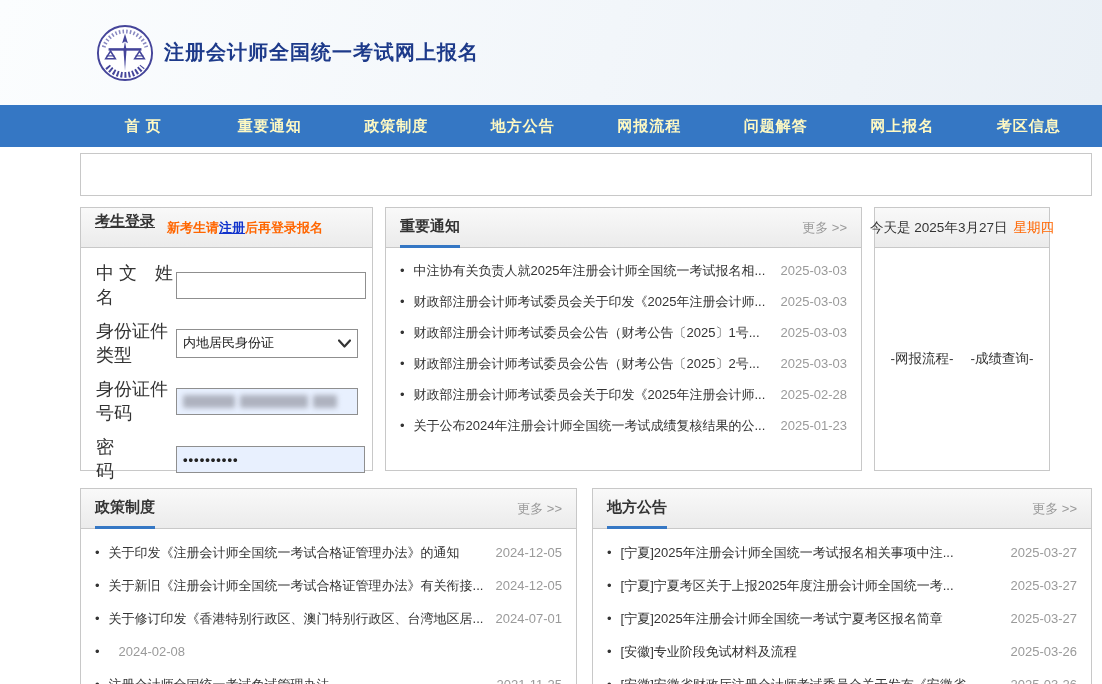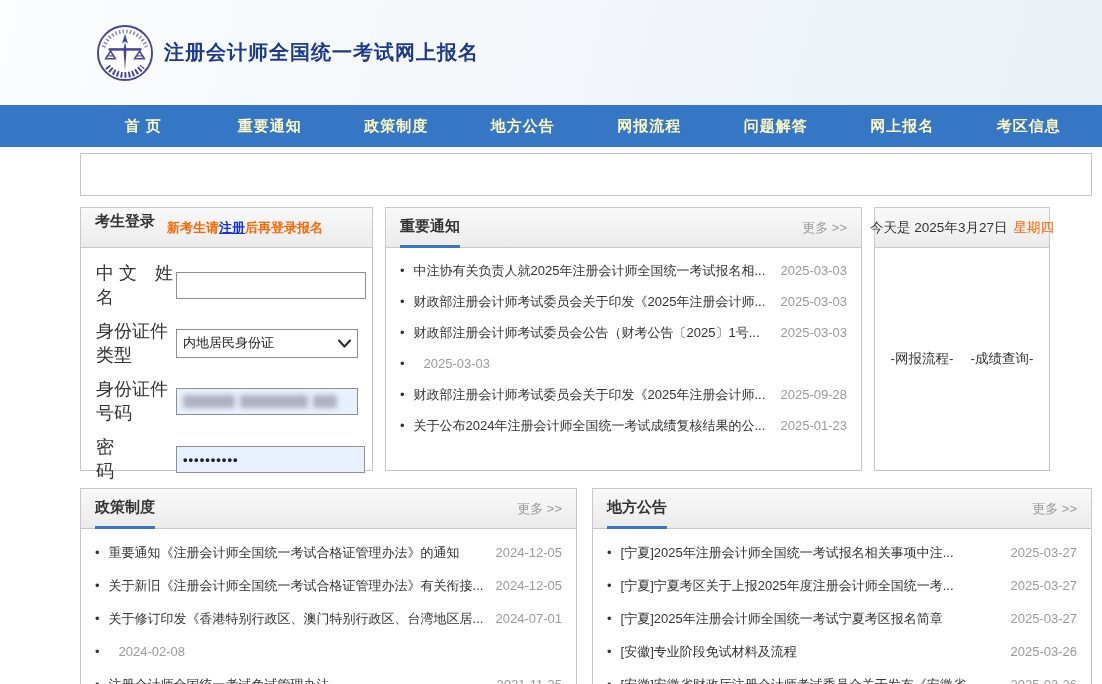--- a/index.html
+++ b/index.html
@@ -30,21 +30,21 @@
   .login-panel { width:293px; }
   .notice-panel { width:477px; }
   .date-panel { width:176px; }
   .policy-panel { width:497px; }
   .local-panel { width:500px; }
 
   .panel-hd { height:40px; background:linear-gradient(#f9f9f9,#ebebeb);
               border-bottom:1px solid #c8c8c8; display:flex; align-items:stretch; padding:0 14px; }
   .panel-title { font-size:15px; font-weight:bold; color:#333; display:flex; align-items:center;
                  border-bottom:3px solid #3577c4; margin-bottom:-1px; }
-  .panel-title.no-bar { border-bottom:none; margin-bottom:12px; }
+  .panel-title.no-bar { border-bottom:none; margin-bottom:12px;text-decoration:underline; }
   .more-link { margin-left:auto; align-self:center; color:#999; font-size:13px; cursor:pointer; }
 
   
   .news-list { padding:7px 14px 0 14px; }
   .news-item { display:flex; align-items:center; font-size:13px; color:#333; cursor:pointer; }
   .row1 .news-item { height:31px; }
   .row2 .news-item { height:33px; }
   .bullet { margin-right:9px; color:#333; font-size:13px; flex:0 0 auto; }
   .news-text { flex:1; white-space:nowrap; overflow:hidden; }
   .news-date { color:#9a9a9a; margin-left:10px; flex:0 0 auto; }
@@ -170,26 +170,27 @@
             <span class="news-text">财政部注册会计师考试委员会关于印发《2025年注册会计师...</span>
             <span class="news-date">2025-03-03</span>
           </div>
         <div class="news-item">
             <span class="bullet">•</span>
             <span class="news-text">财政部注册会计师考试委员会公告（财考公告〔2025〕1号...</span>
             <span class="news-date">2025-03-03</span>
           </div>
         <div class="news-item">
             <span class="bullet">•</span>
+            <span class="news-text">财政部注册会计师考试委员会公告（财考公告〔2025〕2号...</span>
             <span class="news-date">2025-03-03</span>
           </div>
         <div class="news-item">
             <span class="bullet">•</span>
             <span class="news-text">财政部注册会计师考试委员会关于印发《2025年注册会计师...</span>
-            <span class="news-date">2025-09-28</span>
+            <span class="news-date">2025-02-28</span>
           </div>
         <div class="news-item">
             <span class="bullet">•</span>
             <span class="news-text">关于公布2024年注册会计师全国统一考试成绩复核结果的公...</span>
             <span class="news-date">2025-01-23</span>
           </div>
       </div>
     </div>
 
     <div class="panel date-panel">
@@ -209,21 +210,21 @@
   <div class="row2">
 
     <div class="panel policy-panel">
       <div class="panel-hd">
         <div class="panel-title">政策制度</div>
         <div class="more-link">更多 &gt;&gt;</div>
       </div>
       <div class="news-list">
         <div class="news-item">
             <span class="bullet">•</span>
-            <span class="news-text">重要通知《注册会计师全国统一考试合格证管理办法》的通知</span>
+            <span class="news-text">关于印发《注册会计师全国统一考试合格证管理办法》的通知</span>
             <span class="news-date">2024-12-05</span>
           </div>
         <div class="news-item">
             <span class="bullet">•</span>
             <span class="news-text">关于新旧《注册会计师全国统一考试合格证管理办法》有关衔接...</span>
             <span class="news-date">2024-12-05</span>
           </div>
         <div class="news-item">
             <span class="bullet">•</span>
             <span class="news-text">关于修订印发《香港特别行政区、澳门特别行政区、台湾地区居...</span>

